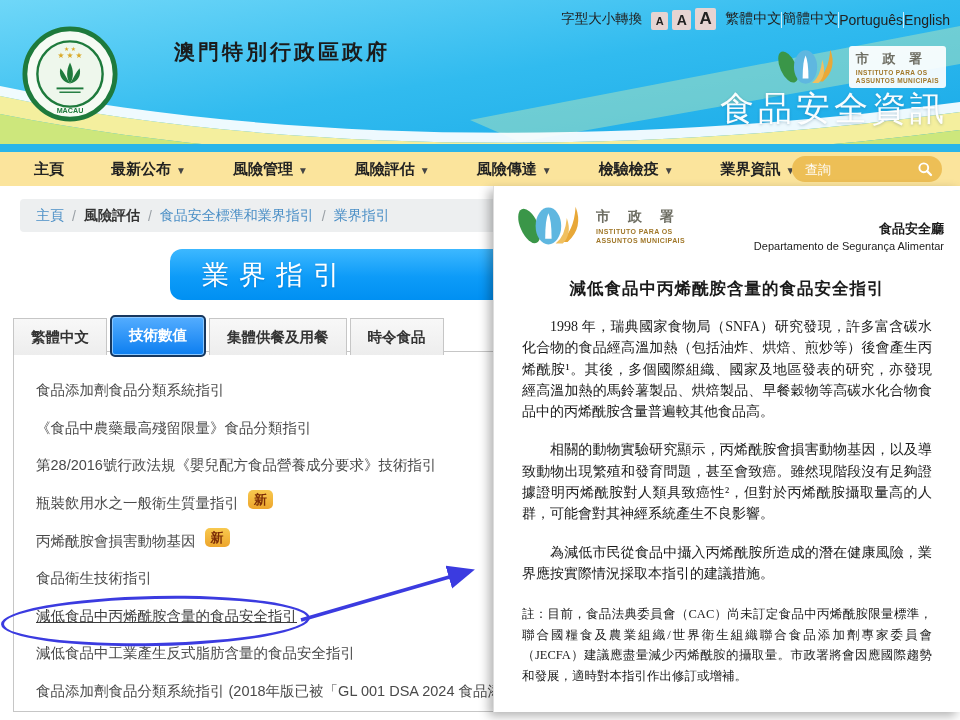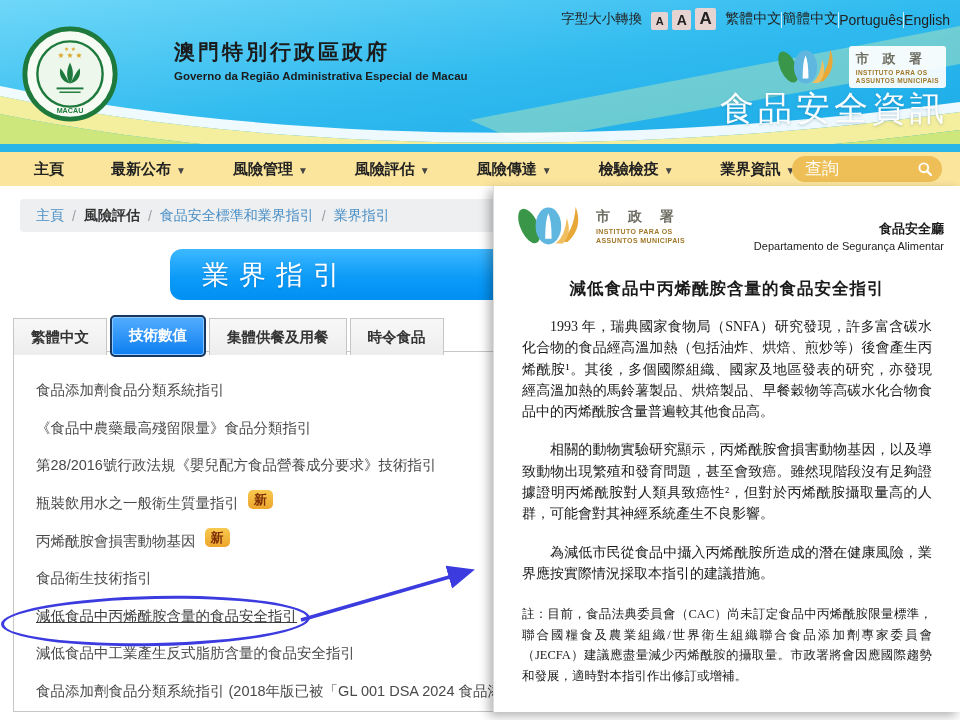--- a/index.html
+++ b/index.html
@@ -32,21 +32,21 @@
   .site-title{position:absolute;right:12px;top:86px;font-size:34px;letter-spacing:4px;
     color:rgba(255,255,255,0.97);text-shadow:0 1px 3px rgba(0,60,90,0.25);}
   
   .nav{position:absolute;left:0;top:152px;width:960px;height:34px;background:#fbe49c;
     display:flex;align-items:center;}
   .nav-items{display:flex;align-items:center;padding-left:34px;gap:47px;}
   .nav-item{font-size:15px;font-weight:bold;color:#222;cursor:pointer;white-space:nowrap;display:flex;align-items:center;gap:5px;}
   .nav-caret{font-size:10px;color:#444;transform:translateY(1px);}
   .search-wrap{position:absolute;right:18px;top:4px;width:150px;height:26px;}
   .search-input{width:150px;height:26px;box-sizing:border-box;border:none;outline:none;border-radius:13px;
-    background:#edbf56;color:#fff;font-size:17px;padding:0 30px 0 13px;font-family:inherit;}
+    background:#edbf56;color:#fff;font-size:13px;padding:0 30px 0 13px;font-family:inherit;}
   .search-input::placeholder{color:rgba(255,255,255,0.95);}
   .search-icon{position:absolute;right:9px;top:5px;width:16px;height:16px;cursor:pointer;}
   
   .breadcrumb{position:absolute;left:20px;top:199px;width:920px;height:33px;background:#edeff0;
     border-radius:4px;display:flex;align-items:center;padding-left:16px;box-sizing:border-box;
     font-size:14px;gap:8px;white-space:nowrap;}
   .bc-link{color:#4b8fc6;cursor:pointer;}
   .bc-current{color:#333;font-weight:bold;}
   .bc-sep{color:#9aa0a6;}
   
@@ -121,21 +121,20 @@
     <path d="M50,38 C46,46 46,54 50,60 C54,54 54,46 50,38 Z" fill="#1e7a3c"></path>
     <path d="M40,44 C38,52 42,58 50,60 C46,54 44,48 40,44 Z" fill="#1e7a3c"></path>
     <path d="M60,44 C62,52 58,58 50,60 C54,54 56,48 60,44 Z" fill="#1e7a3c"></path>
     <line x1="36" y1="65" x2="64" y2="65" stroke="#1e7a3c" stroke-width="2"></line>
     <line x1="39" y1="69" x2="61" y2="69" stroke="#1e7a3c" stroke-width="1.5"></line>
     <text x="50" y="91" font-size="7.5" fill="#1e7a3c" text-anchor="middle" font-weight="bold">MACAU</text>
   </svg>
 
   <div class="gov-titles">
     <div class="gov-zh">澳門特別行政區政府</div>
-    <div class="gov-pt">Governo da Região Administrativa Especial de Macau</div>
   </div>
 
   <div class="util-row">
     <span class="fs-label">字型大小轉換</span>
     <span id="fs-buttons" style="display:inline-flex;gap:4px;align-items:flex-end;">
         <span class="fs-btn fs-s">A</span>
         <span class="fs-btn fs-m">A</span>
         <span class="fs-btn fs-l">A</span>
       </span>
     <span id="lang-links" style="display:inline-flex;align-items:flex-end;">
@@ -286,19 +285,19 @@
       <div class="doc-iam-pt">ASSUNTOS MUNICIPAIS</div>
     </div>
     <div class="doc-dept">
       <div class="doc-dept-zh">食品安全廳</div>
       <div class="doc-dept-pt">Departamento de Segurança Alimentar</div>
     </div>
   </div>
   <div class="doc-title">減低食品中丙烯酰胺含量的食品安全指引</div>
   <div class="doc-body">
     <div id="doc-paragraphs">
-        <p>1993 年，瑞典國家食物局（SNFA）研究發現，許多富含碳水化合物的食品經高溫加熱（包括油炸、烘焙、煎炒等）後會產生丙烯酰胺¹。其後，多個國際組織、國家及地區發表的研究，亦發現經高溫加熱的馬鈴薯製品、烘焙製品、早餐穀物等高碳水化合物食品中的丙烯酰胺含量普遍較其他食品高。</p>
+        <p>1998 年，瑞典國家食物局（SNFA）研究發現，許多富含碳水化合物的食品經高溫加熱（包括油炸、烘焙、煎炒等）後會產生丙烯酰胺¹。其後，多個國際組織、國家及地區發表的研究，亦發現經高溫加熱的馬鈴薯製品、烘焙製品、早餐穀物等高碳水化合物食品中的丙烯酰胺含量普遍較其他食品高。</p>
         <p>相關的動物實驗研究顯示，丙烯酰胺會損害動物基因，以及導致動物出現繁殖和發育問題，甚至會致癌。雖然現階段沒有足夠證據證明丙烯酰胺對人類具致癌性²，但對於丙烯酰胺攝取量高的人群，可能會對其神經系統產生不良影響。</p>
         <p>為減低市民從食品中攝入丙烯酰胺所造成的潛在健康風險，業界應按實際情況採取本指引的建議措施。</p>
       </div>
     <div class="doc-note">註：目前，食品法典委員會（CAC）尚未訂定食品中丙烯酰胺限量標準，聯合國糧食及農業組織/世界衛生組織聯合食品添加劑專家委員會（JECFA）建議應盡量減少丙烯酰胺的攝取量。市政署將會因應國際趨勢和發展，適時對本指引作出修訂或增補。</div>
   </div>
 </div>
 
 </body></html>

